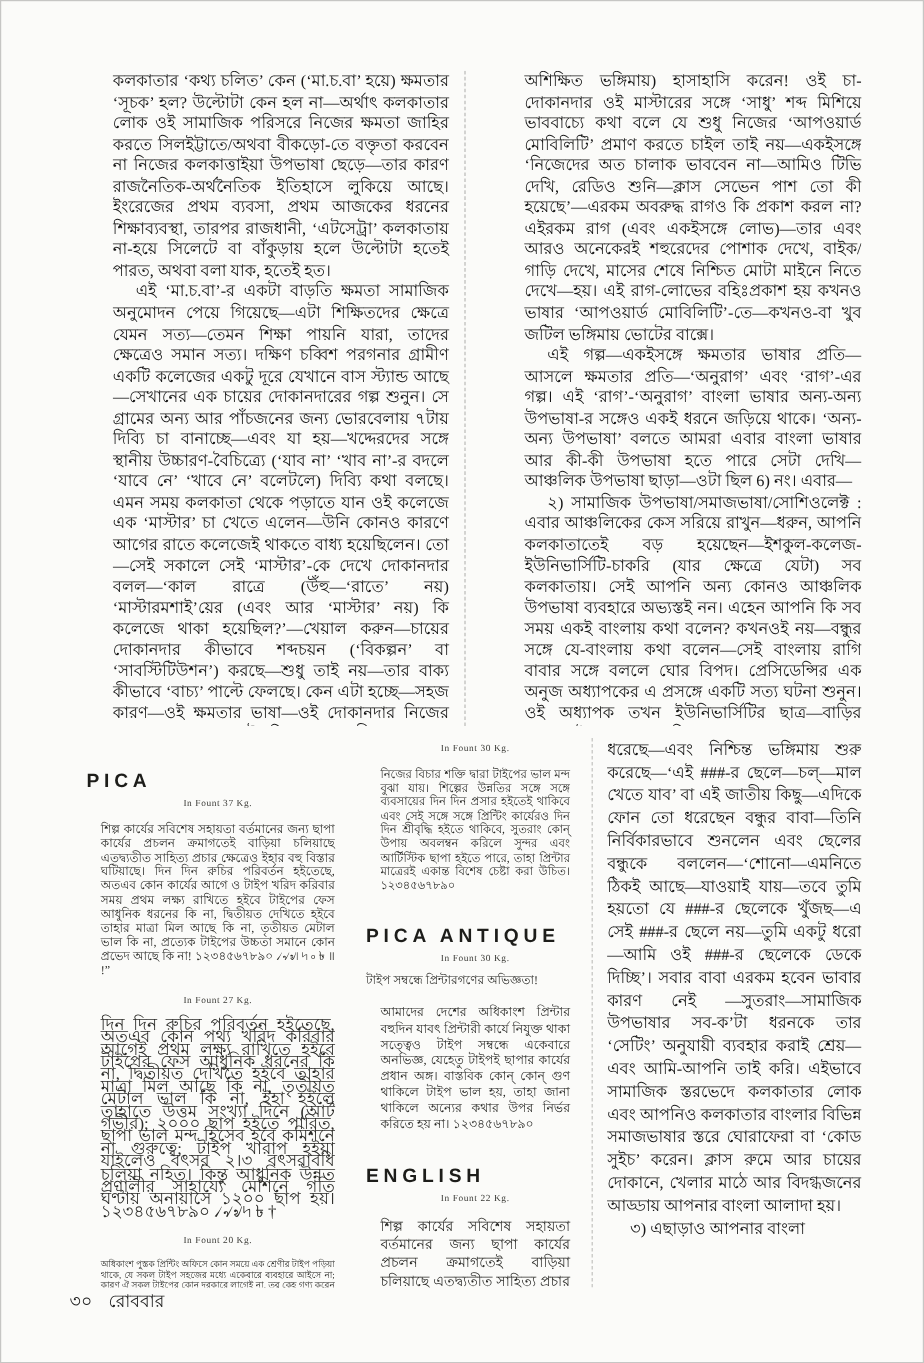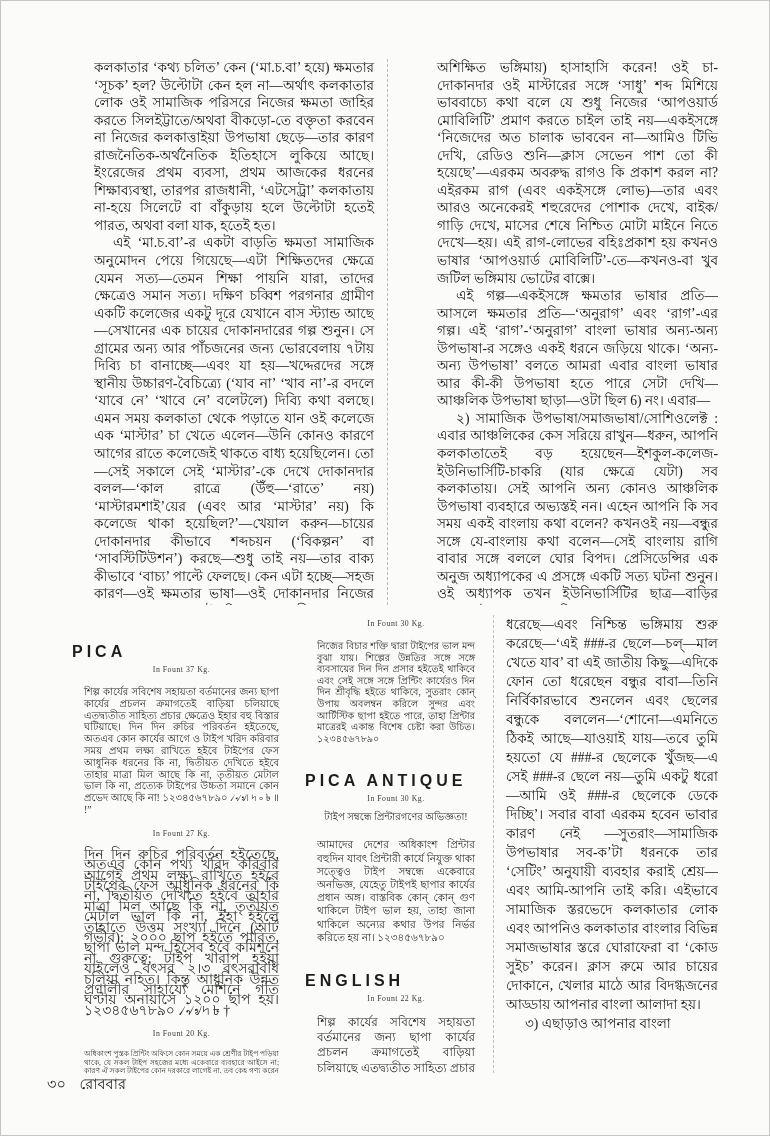--- a/index.html
+++ b/index.html
@@ -24,31 +24,31 @@
   .lower-right{box-sizing:border-box; width:225px; padding-left:12px; border-left:1px dashed #c2c2bf;
                text-align:justify; font-size:13.6px; line-height:19px; overflow:hidden;}
   .lower-right p{margin:0;}
   .lower-right p + p{text-indent:1.4em;}
   .specimen{margin-bottom:13px; color:#2b2b28;}
   .spec-title{font-family:"Liberation Sans","DejaVu Sans",sans-serif; font-weight:bold;
               letter-spacing:4px; text-align:left; font-size:16px; color:#1d1d1a;margin-top:28px;}
   .spec-title.small{font-size:14.5px; letter-spacing:3px;}
   .spec-title.big{font-size:17.5px;}
   .spec-sub{text-align:center; font-size:7.8px; letter-spacing:.5px; margin:4px 0 6px; color:#3a3a36;}
-  .spec-lead{text-align:center; font-size:10px; margin:0 0 3px;}
+  .spec-lead{font-size:10px; margin:0 0 3px;}
   .spec-body{text-align:justify; margin:12px;}
   .sb-pica{font-size:10px; line-height:11.8px;}
   .sb-smallpica{font-size:14px; line-height:10.4px;}
   .sb-bourgeois{font-size:7.4px; line-height:8.6px;}
   .sb-spantique{font-size:9.6px; line-height:11.6px;}
   .sb-pantique{font-size:10.4px; line-height:13.2px;}
   .sb-english{font-size:11.8px; line-height:15.2px;}
   .caption{text-align:center; font-size:8.4px; color:#3a3a36; margin-top:9px;}
   
-  .footer{position:absolute; left:46px; top:1072px; font-size:14.5px; color:#222;}
+  .footer{position:absolute; left:57px; top:1072px; font-size:14.5px; color:#222;}
   .footer .pageno{margin-right:10px;}
 </style>
 </head>
 <body>
 
 <div class="page">
   <div class="content">
 
     <div class="top-columns">
       <div class="col col-left">

